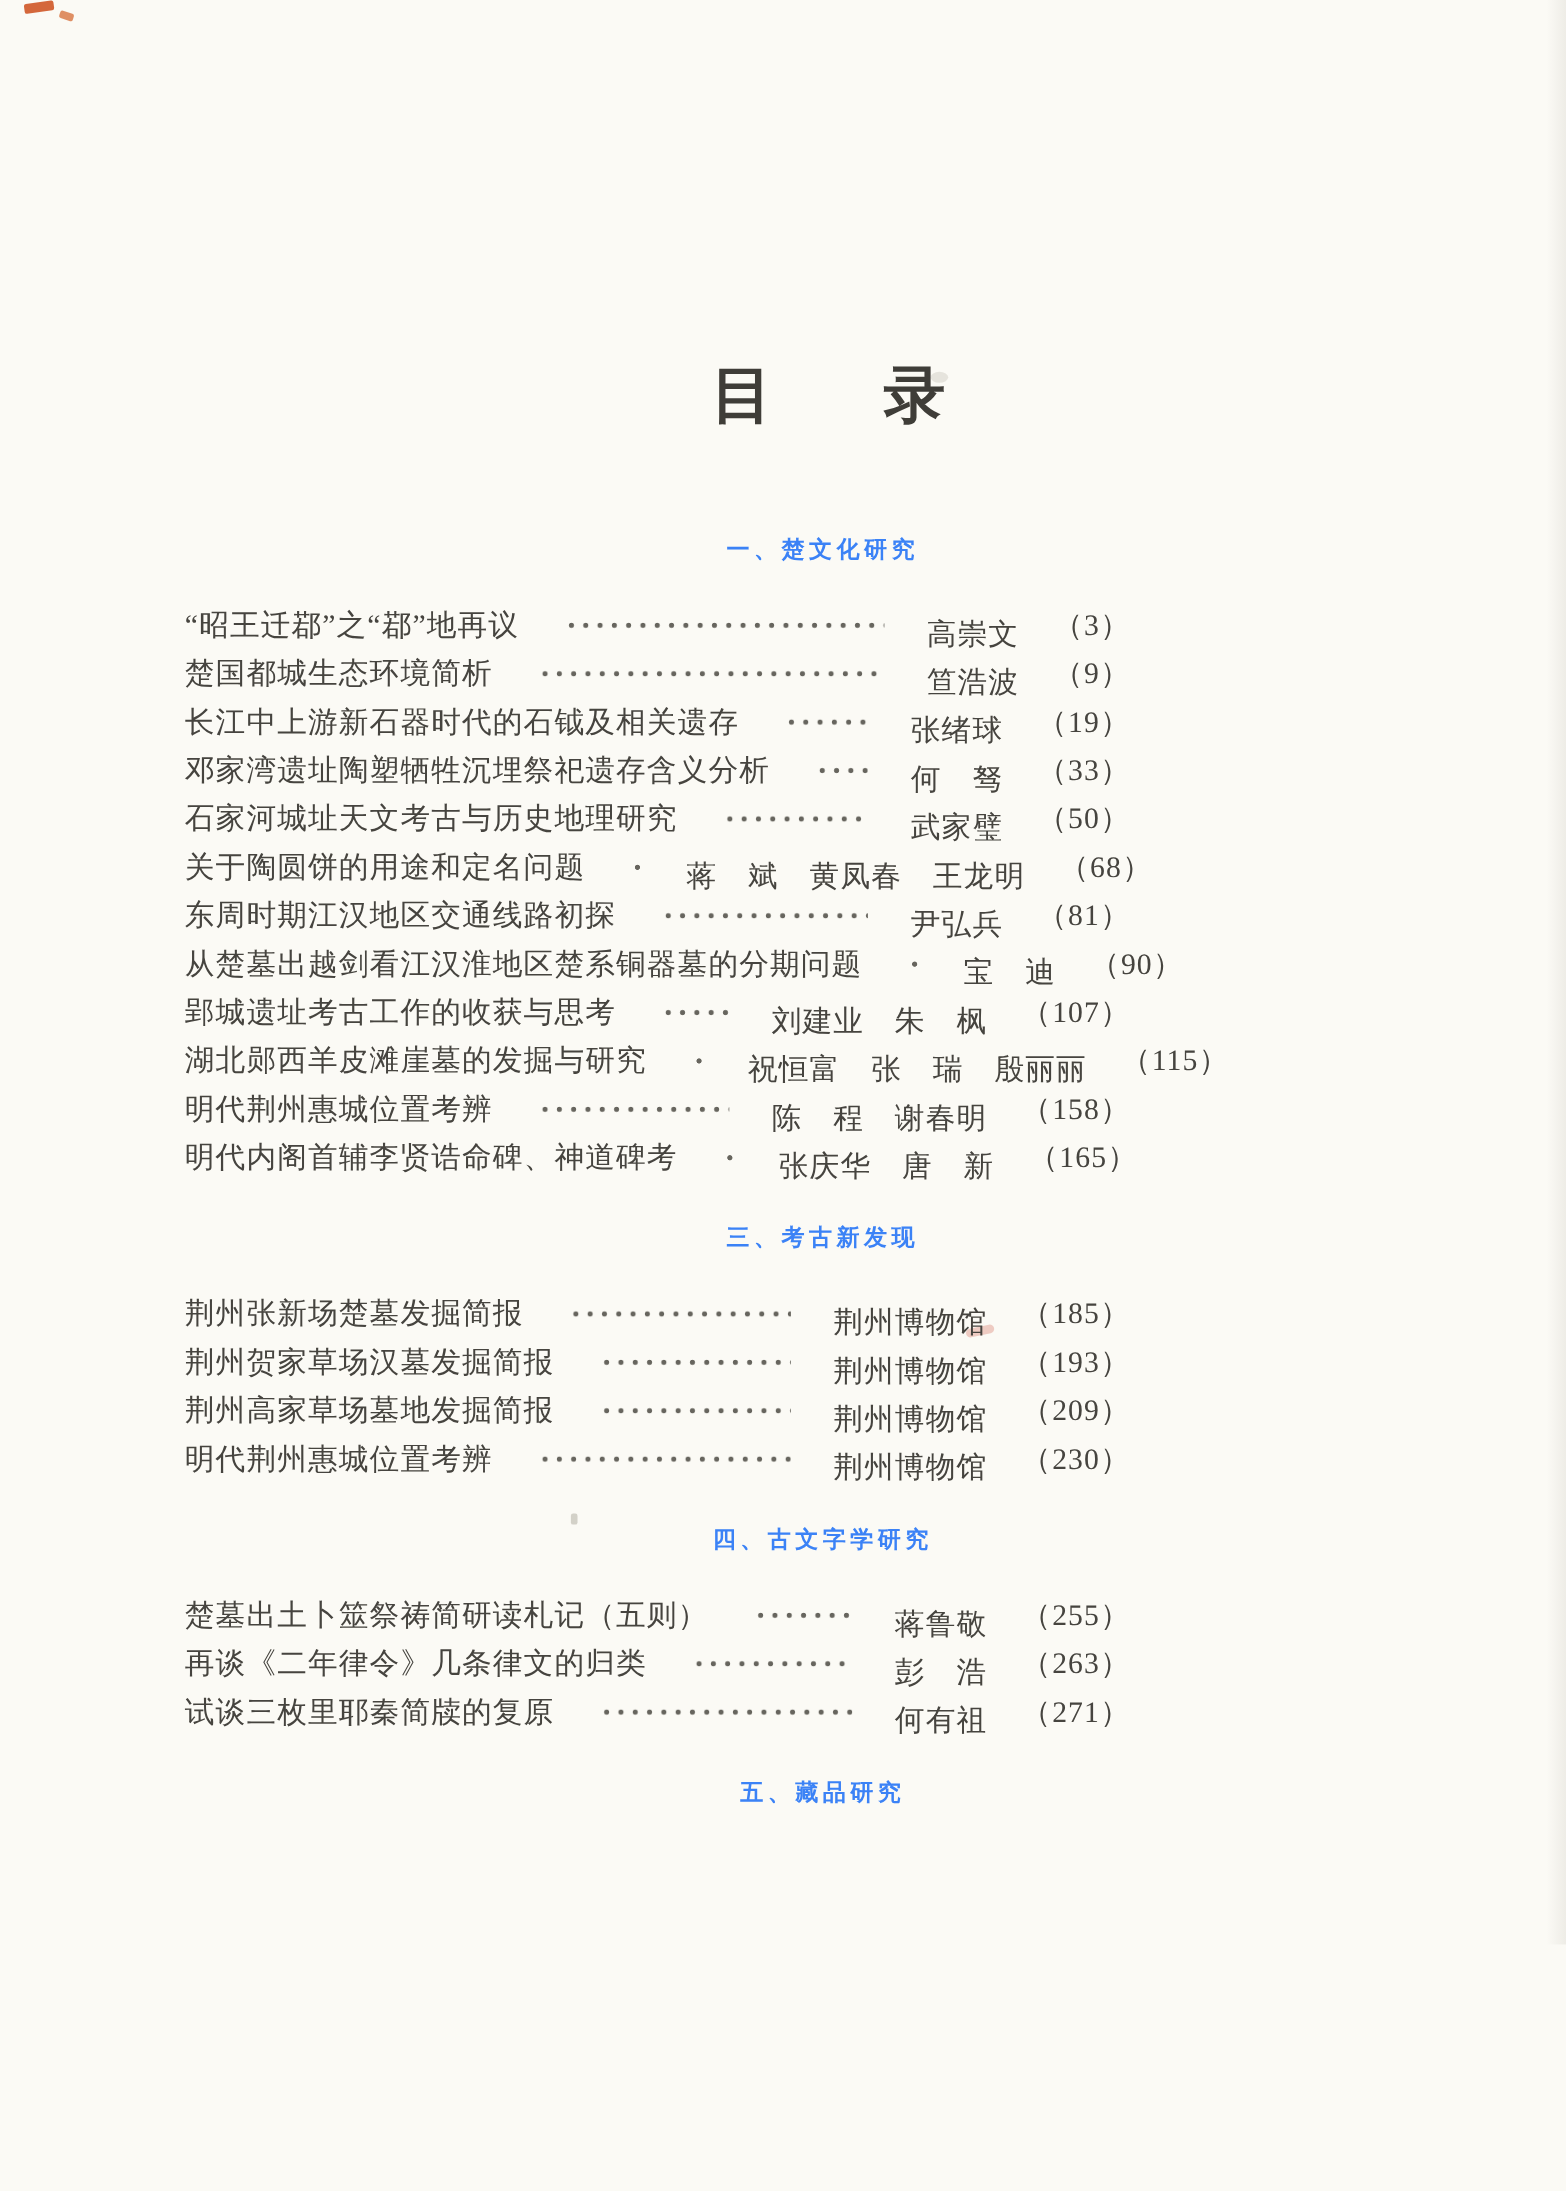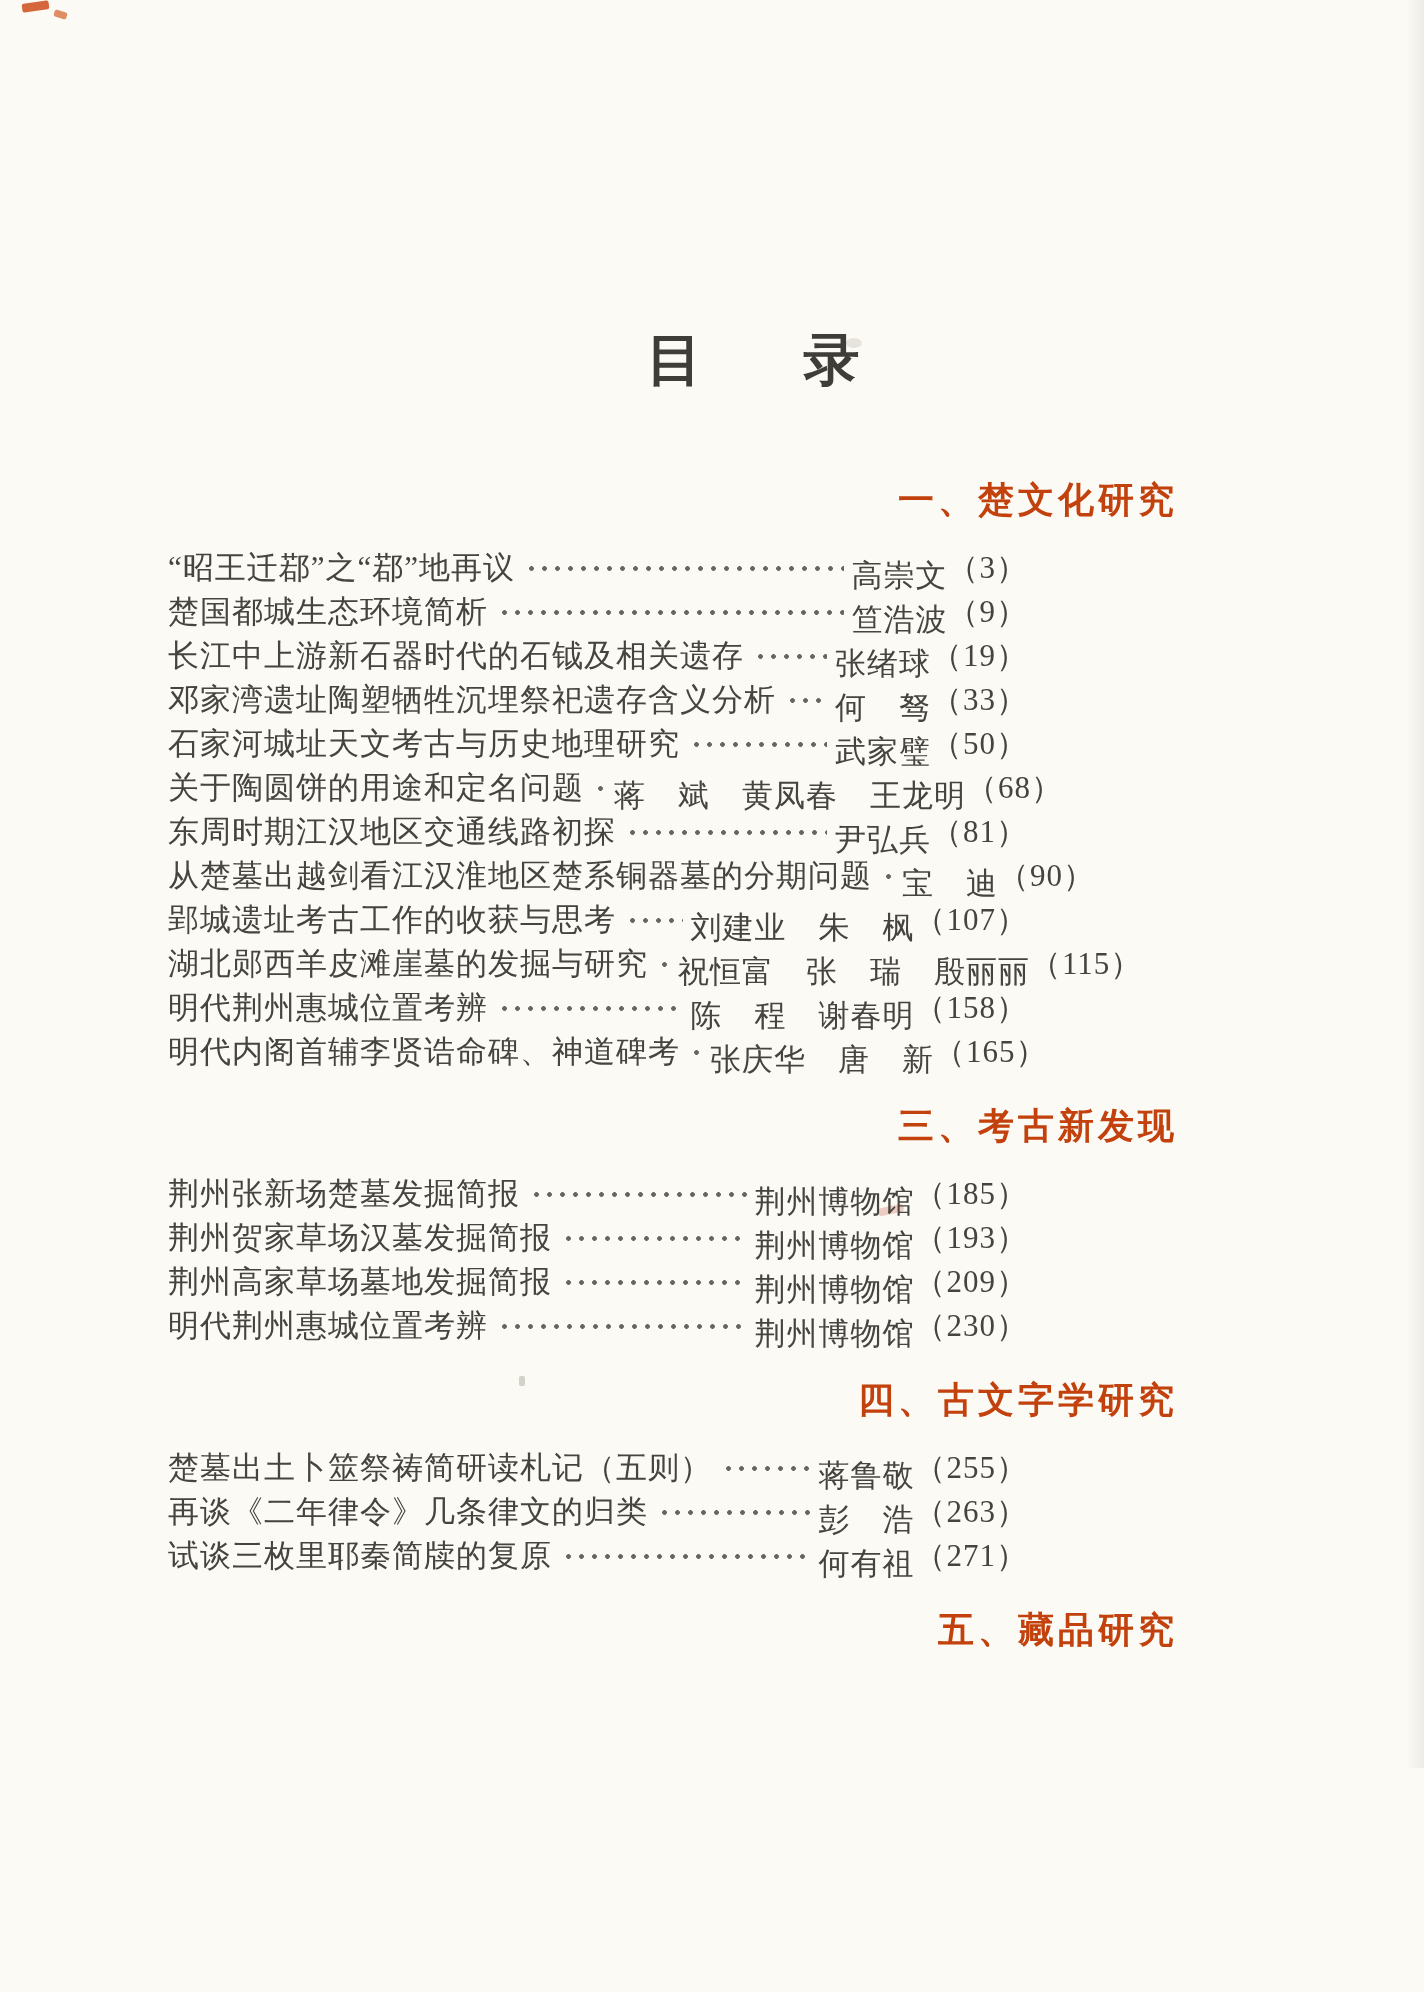--- a/index.html
+++ b/index.html
@@ -31,38 +31,39 @@
     text-align: center;
     letter-spacing: 1.8em;
     padding-left: 1.8em;
     position: relative;
     left: 155px;
     color: #3f3d38;
   }
   .section-heading {
     font-family: "Liberation Sans", "DejaVu Sans", sans-serif;
     font-weight: 700;
-    font-size: 36px;
+    font-size: 21px;
     line-height: 40px;
-    text-align: right;
+    text-align: center;
     letter-spacing: 4px;
     position: relative;
     left: 150px;
-    color: #c2410c;
+    color: #3b82f6;
     margin: 32px 0 26px 0;
   }
   .toc-section:first-child .section-heading {
     margin-top: 90px;
   }
   .entry-row {
     display: flex;
     align-items: center;
     height: 44px;
-    font-size: 31px;
+    font-size: 27px;
     white-space: pre;
+    gap: 31px;
   }
   .entry-title {
     flex: 0 0 auto;
     letter-spacing: 1px;
   }
   .leader {
     flex: 1 1 auto;
     align-self: stretch;
     margin: 0 8px 0 10px;
     background-image: radial-gradient(circle, #67655e 2px, rgba(0,0,0,0) 2.7px);

